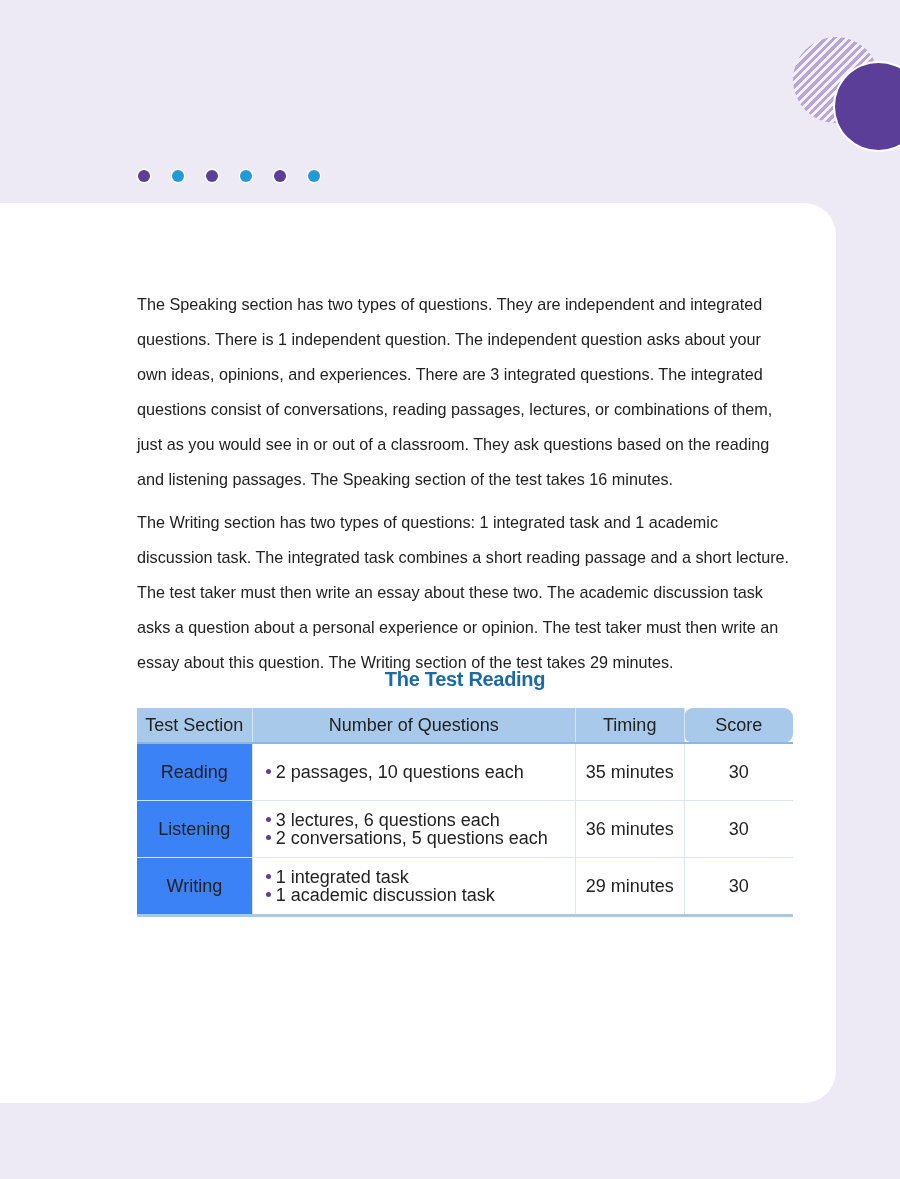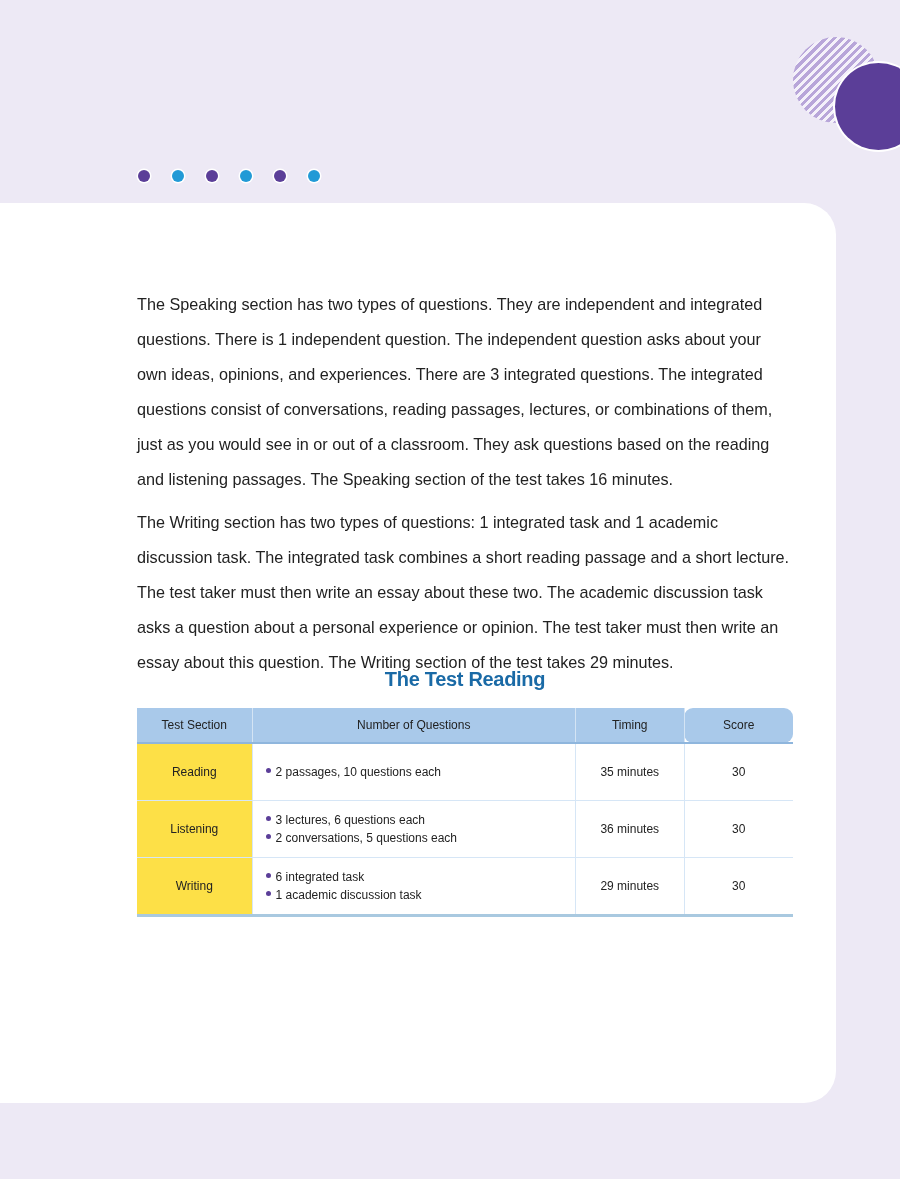--- a/index.html
+++ b/index.html
@@ -76,21 +76,21 @@
     font-size: 20px;
     font-weight: bold;
     color: #1a6aa6;
     letter-spacing: -0.3px;
   }
   table.format {
     position: absolute;
     left: 137px; top: 708px;
     width: 656px;
     border-collapse: collapse;
-    font-size: 12px;
+    font-size: 18px;
     color: #222;
     padding-left: 13px;
   }
   table.format th {
     background: #a9c9ea;
     font-weight: normal;
     height: 34px;
     border-right: 1px solid #d4e4f4;
     border-bottom: 2px solid #8fb6dd;
     text-align: center;
@@ -100,21 +100,21 @@
   table.format td {
     height: 56px;
     border-bottom: 1.5px solid #d6e6f6;
     border-right: 1px solid #d6e6f6;
     text-align: center;
     padding: 0;
     vertical-align: middle;
   }
   table.format td:last-child { border-right: none; margin-top: 36px; }
   table.format tr:last-child td { border-bottom: 3px solid #a9c9e0; }
-  td.section-cell { background: #fde047; }
+  td.section-cell { background: #3b82f6; }
   td.questions-cell { text-align: left !important; padding-left: 13px !important; }
   .bullet-line {
     display: block;
     line-height: 18px;
   }
   .bullet {
     display: inline-block;
     width: 5px; height: 5px;
     border-radius: 50%;
     background: #5b3e98;
@@ -176,20 +176,20 @@
       <td class="questions-cell">
         <span class="bullet-line"><span class="bullet"></span><span>3 lectures, 6 questions each</span></span>
         <span class="bullet-line"><span class="bullet"></span><span>2 conversations, 5 questions each</span></span>
       </td>
       <td>36 minutes</td>
       <td>30</td>
     </tr>
     <tr>
       <td class="section-cell">Writing</td>
       <td class="questions-cell">
-        <span class="bullet-line"><span class="bullet"></span><span>6 integrated task</span></span>
+        <span class="bullet-line"><span class="bullet"></span><span>1 integrated task</span></span>
         <span class="bullet-line"><span class="bullet"></span><span>1 academic discussion task</span></span>
       </td>
       <td>29 minutes</td>
       <td>30</td>
     </tr>
   </tbody>
 </table>
 
 </body></html>

